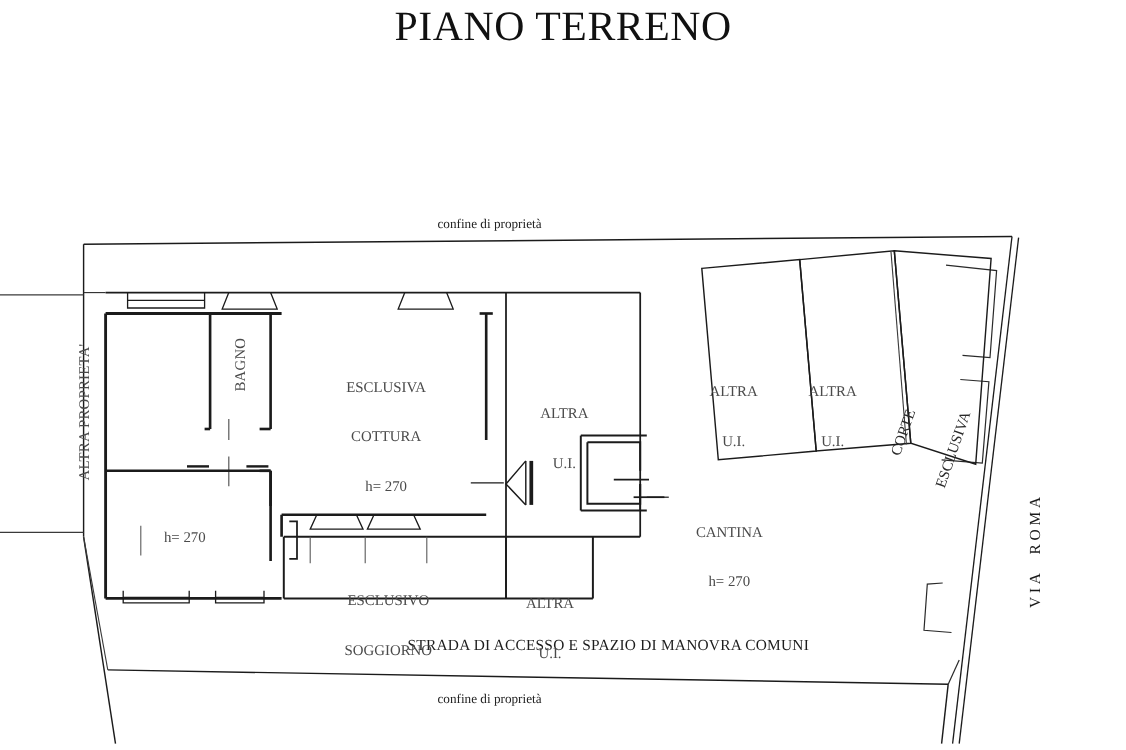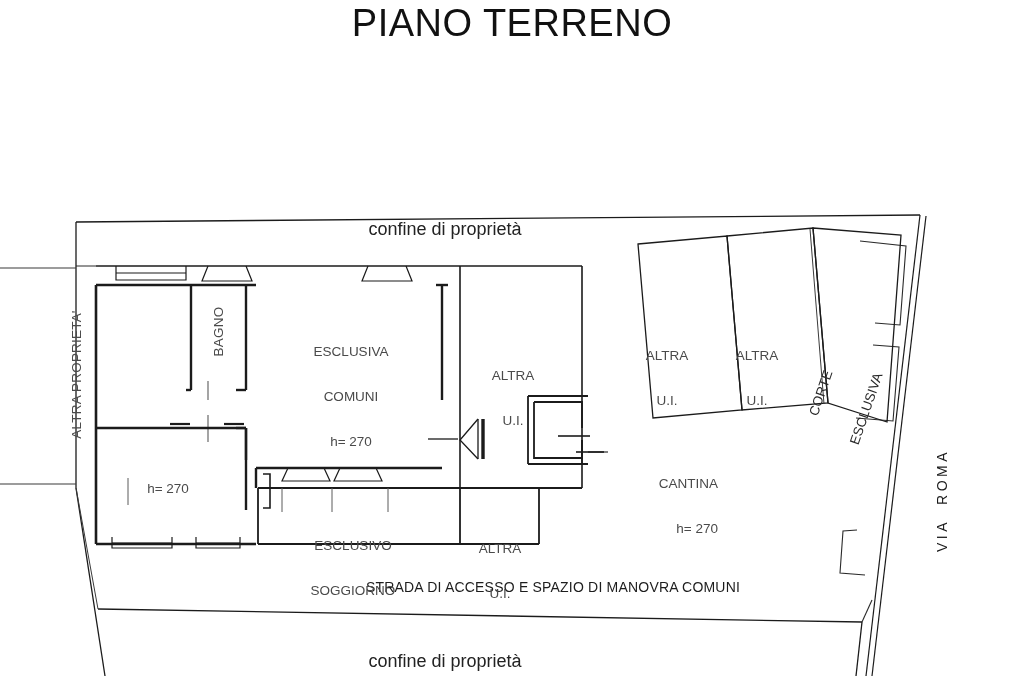--- a/index.html
+++ b/index.html
@@ -6,21 +6,21 @@
     margin: 0;
     padding: 0;
     background: #ffffff;
   }
   #plan-root {
     position: relative;
     width: 1024px;
     height: 682px;
     background: #ffffff;
     overflow: hidden;
-    font-family: Liberation Sans, sans-serif;
+    font-family: Liberation Serif, serif;
   }
   #plan-title {
     position: absolute;
     left: 0;
     top: 2px;
     width: 1024px;
     text-align: center;
     font-size: 38px;
     letter-spacing: 0.5px;
     color: #111111;
@@ -39,22 +39,21 @@
     white-space: pre;
     text-align: center;
   }
   .lbl.rot90 {
     transform: rotate(-90deg);
     transform-origin: 50% 50%;
   }
   .lbl.caps { letter-spacing: 0.2px; }
   .lbl-boundary {
     color: #222222;
-    font-size: 18px;
-    margin-top: 26px;
+    font-size: 12px;
   }
   .lbl-strada {
     color: #1d1d1d;
     font-size: 14px;
     letter-spacing: 0.2px;
   }
   .lbl-via {
     color: #1a1a1a;
     font-size: 14px;
     letter-spacing: 3.5px;
@@ -254,42 +253,42 @@
   <div class="lbl rot90 caps" style="left: -19px; top: 367px; width: 190px;">ALTRA PROPRIETA'</div>
 
   <div class="lbl lbl-strada" style="left: 358px; top: 580px; width: 390px;">STRADA DI ACCESSO E SPAZIO DI MANOVRA COMUNI</div>
 
   <div class="lbl rot90 lbl-via" style="left: 882px; top: 493px; width: 120px;">VIA  ROMA</div>
 
   <div class="lbl rot90 caps" style="left: 186px; top: 324px; width: 64px;">BAGNO</div>
 
   <div class="lbl" style="left: 291px; top: 314px; width: 120px;">
     <div>ESCLUSIVA</div>
-    <div>COMUNI</div>
+    <div>COTTURA</div>
     <div>h= 270</div>
   </div>
 
   <div class="lbl" style="left: 463px; top: 338px; width: 100px;">
     <div>ALTRA</div>
     <div>U.I.</div>
   </div>
 
   <div class="lbl" style="left: 128px; top: 481px; width: 80px;">h= 270</div>
 
   <div class="lbl" style="left: 293px; top: 508px; width: 120px;">
     <div>ESCLUSIVO</div>
     <div>SOGGIORNO</div>
   </div>
 
   <div class="lbl" style="left: 460px; top: 511px; width: 80px;">
     <div>ALTRA</div>
     <div>U.I.</div>
   </div>
 
-  <div class="lbl" style="left: 608px; top: 446px; width: 110px; text-align: right;">
+  <div class="lbl" style="left: 608px; top: 446px; width: 110px; text-align: center;">
     <div>CANTINA</div>
     <div>h= 270</div>
   </div>
 
   <div class="lbl" style="left: 627px; top: 318px; width: 80px;">
     <div>ALTRA</div>
     <div>U.I.</div>
   </div>
 
   <div class="lbl" style="left: 717px; top: 318px; width: 80px;">

